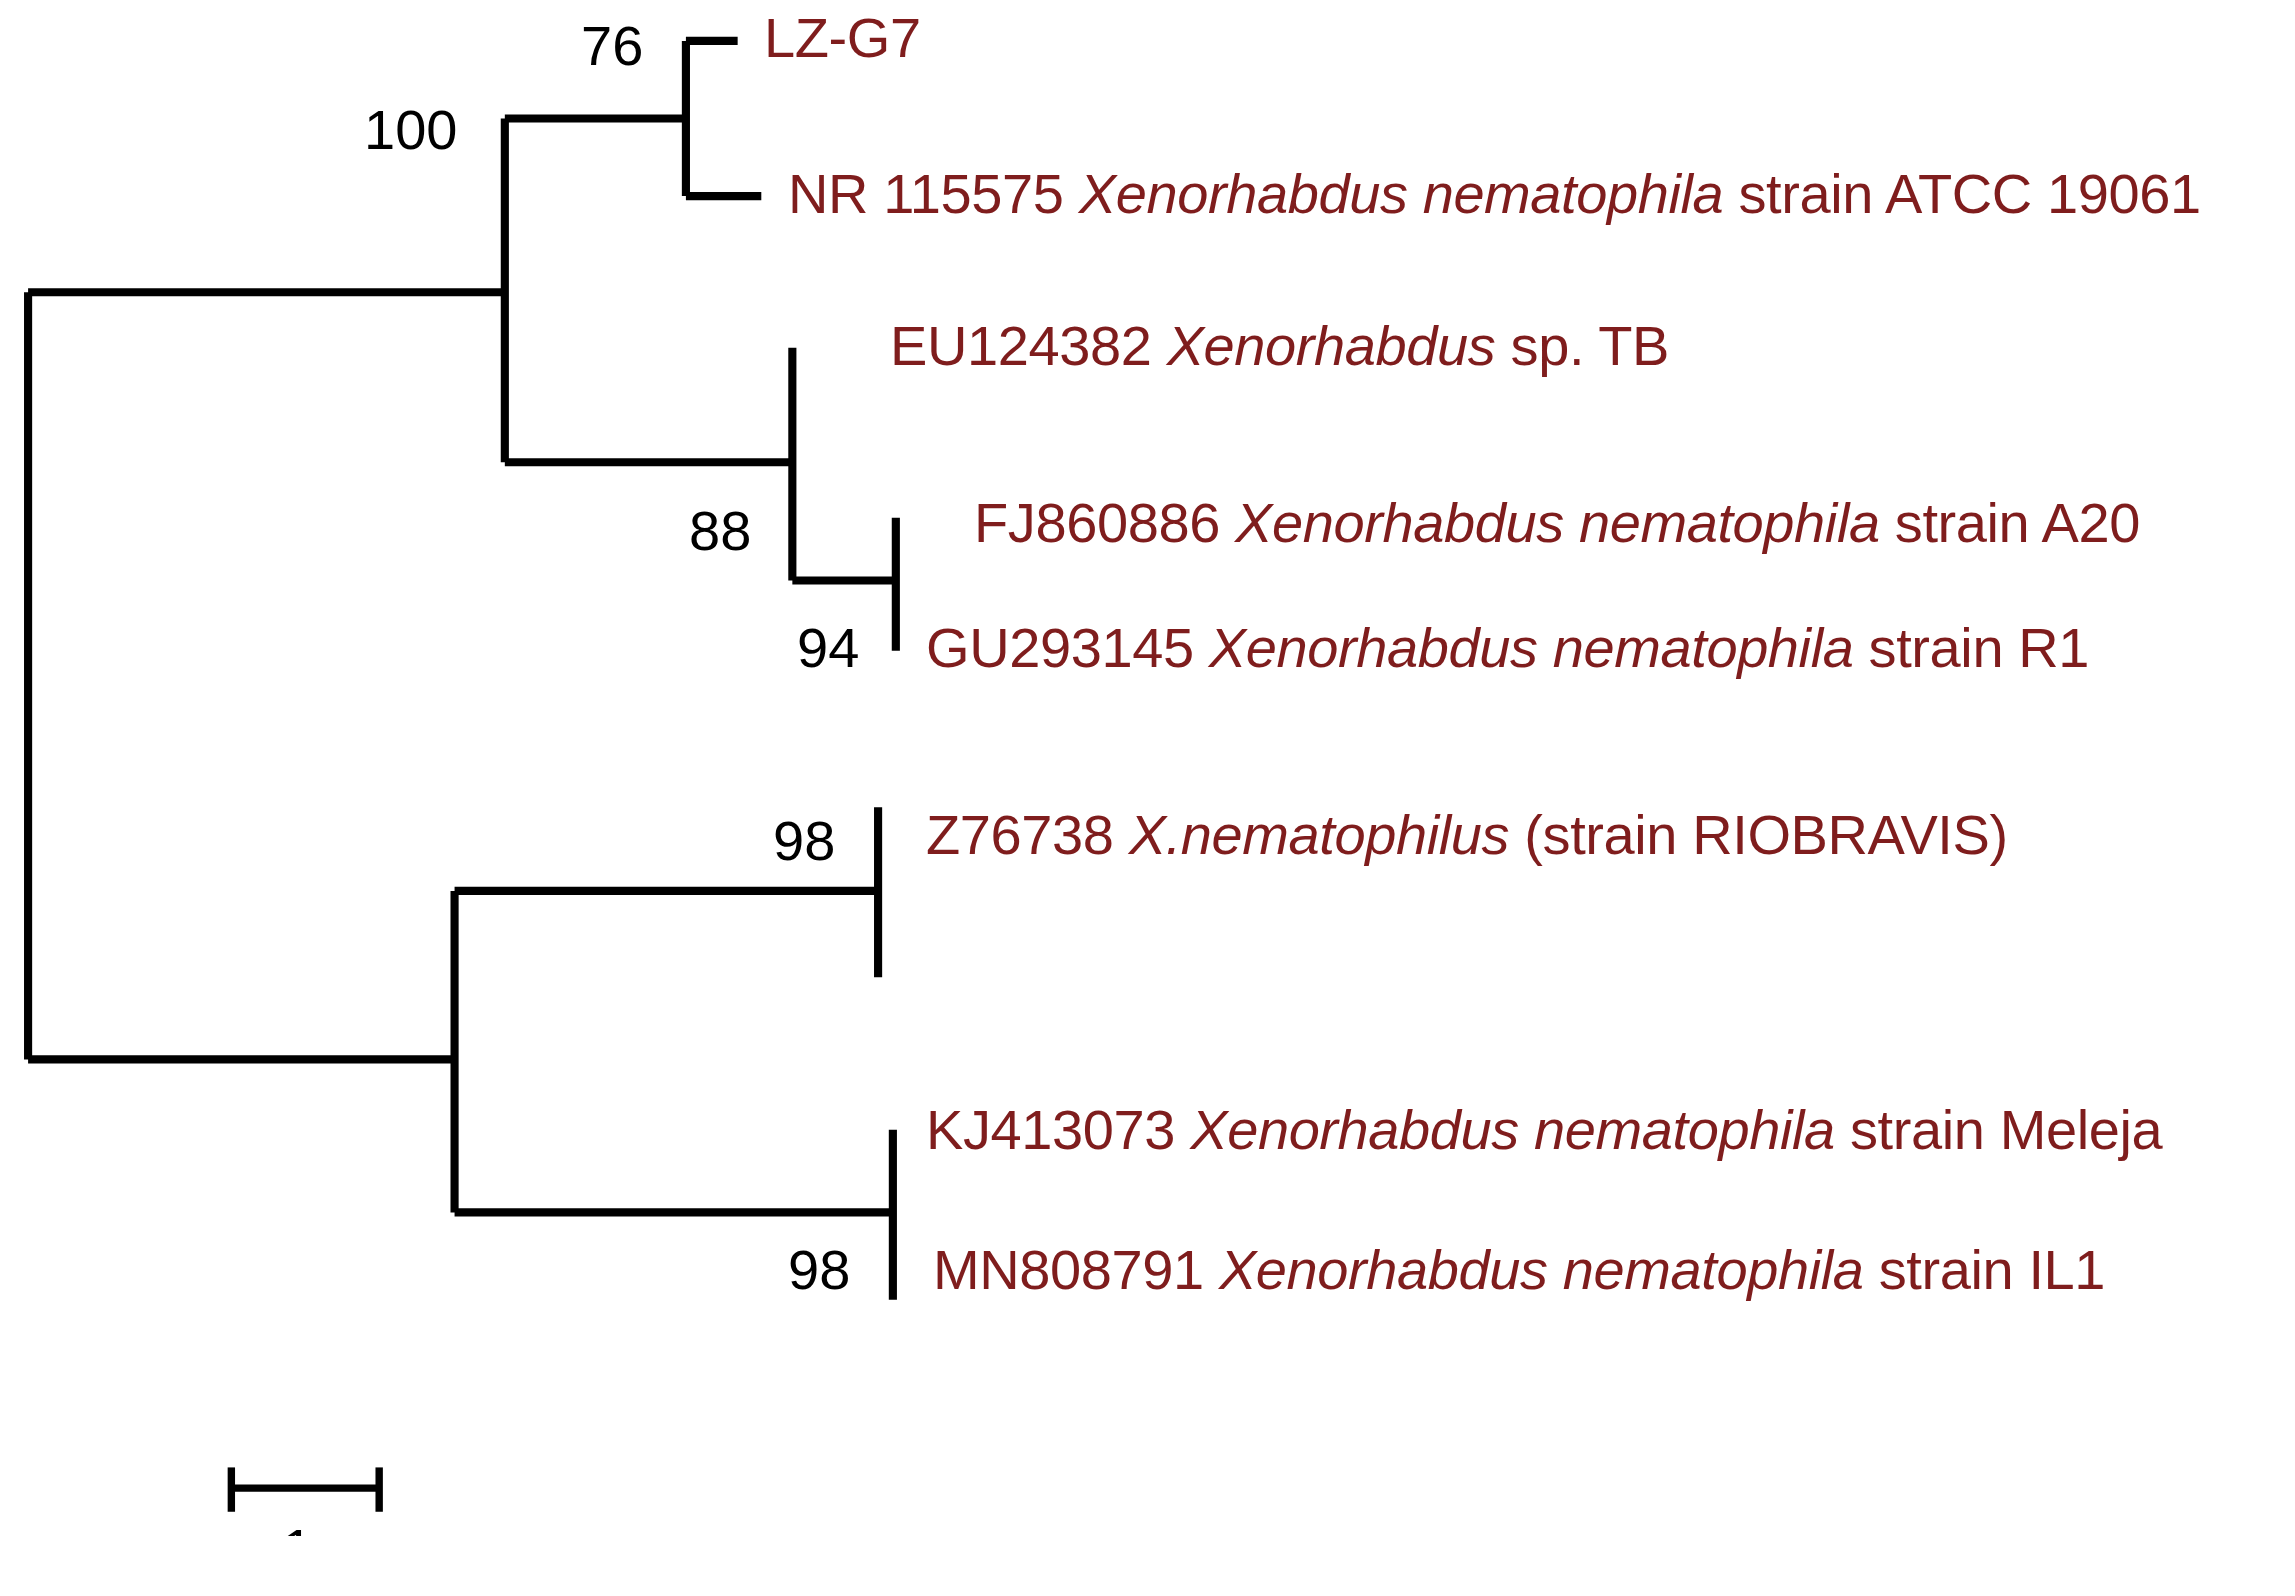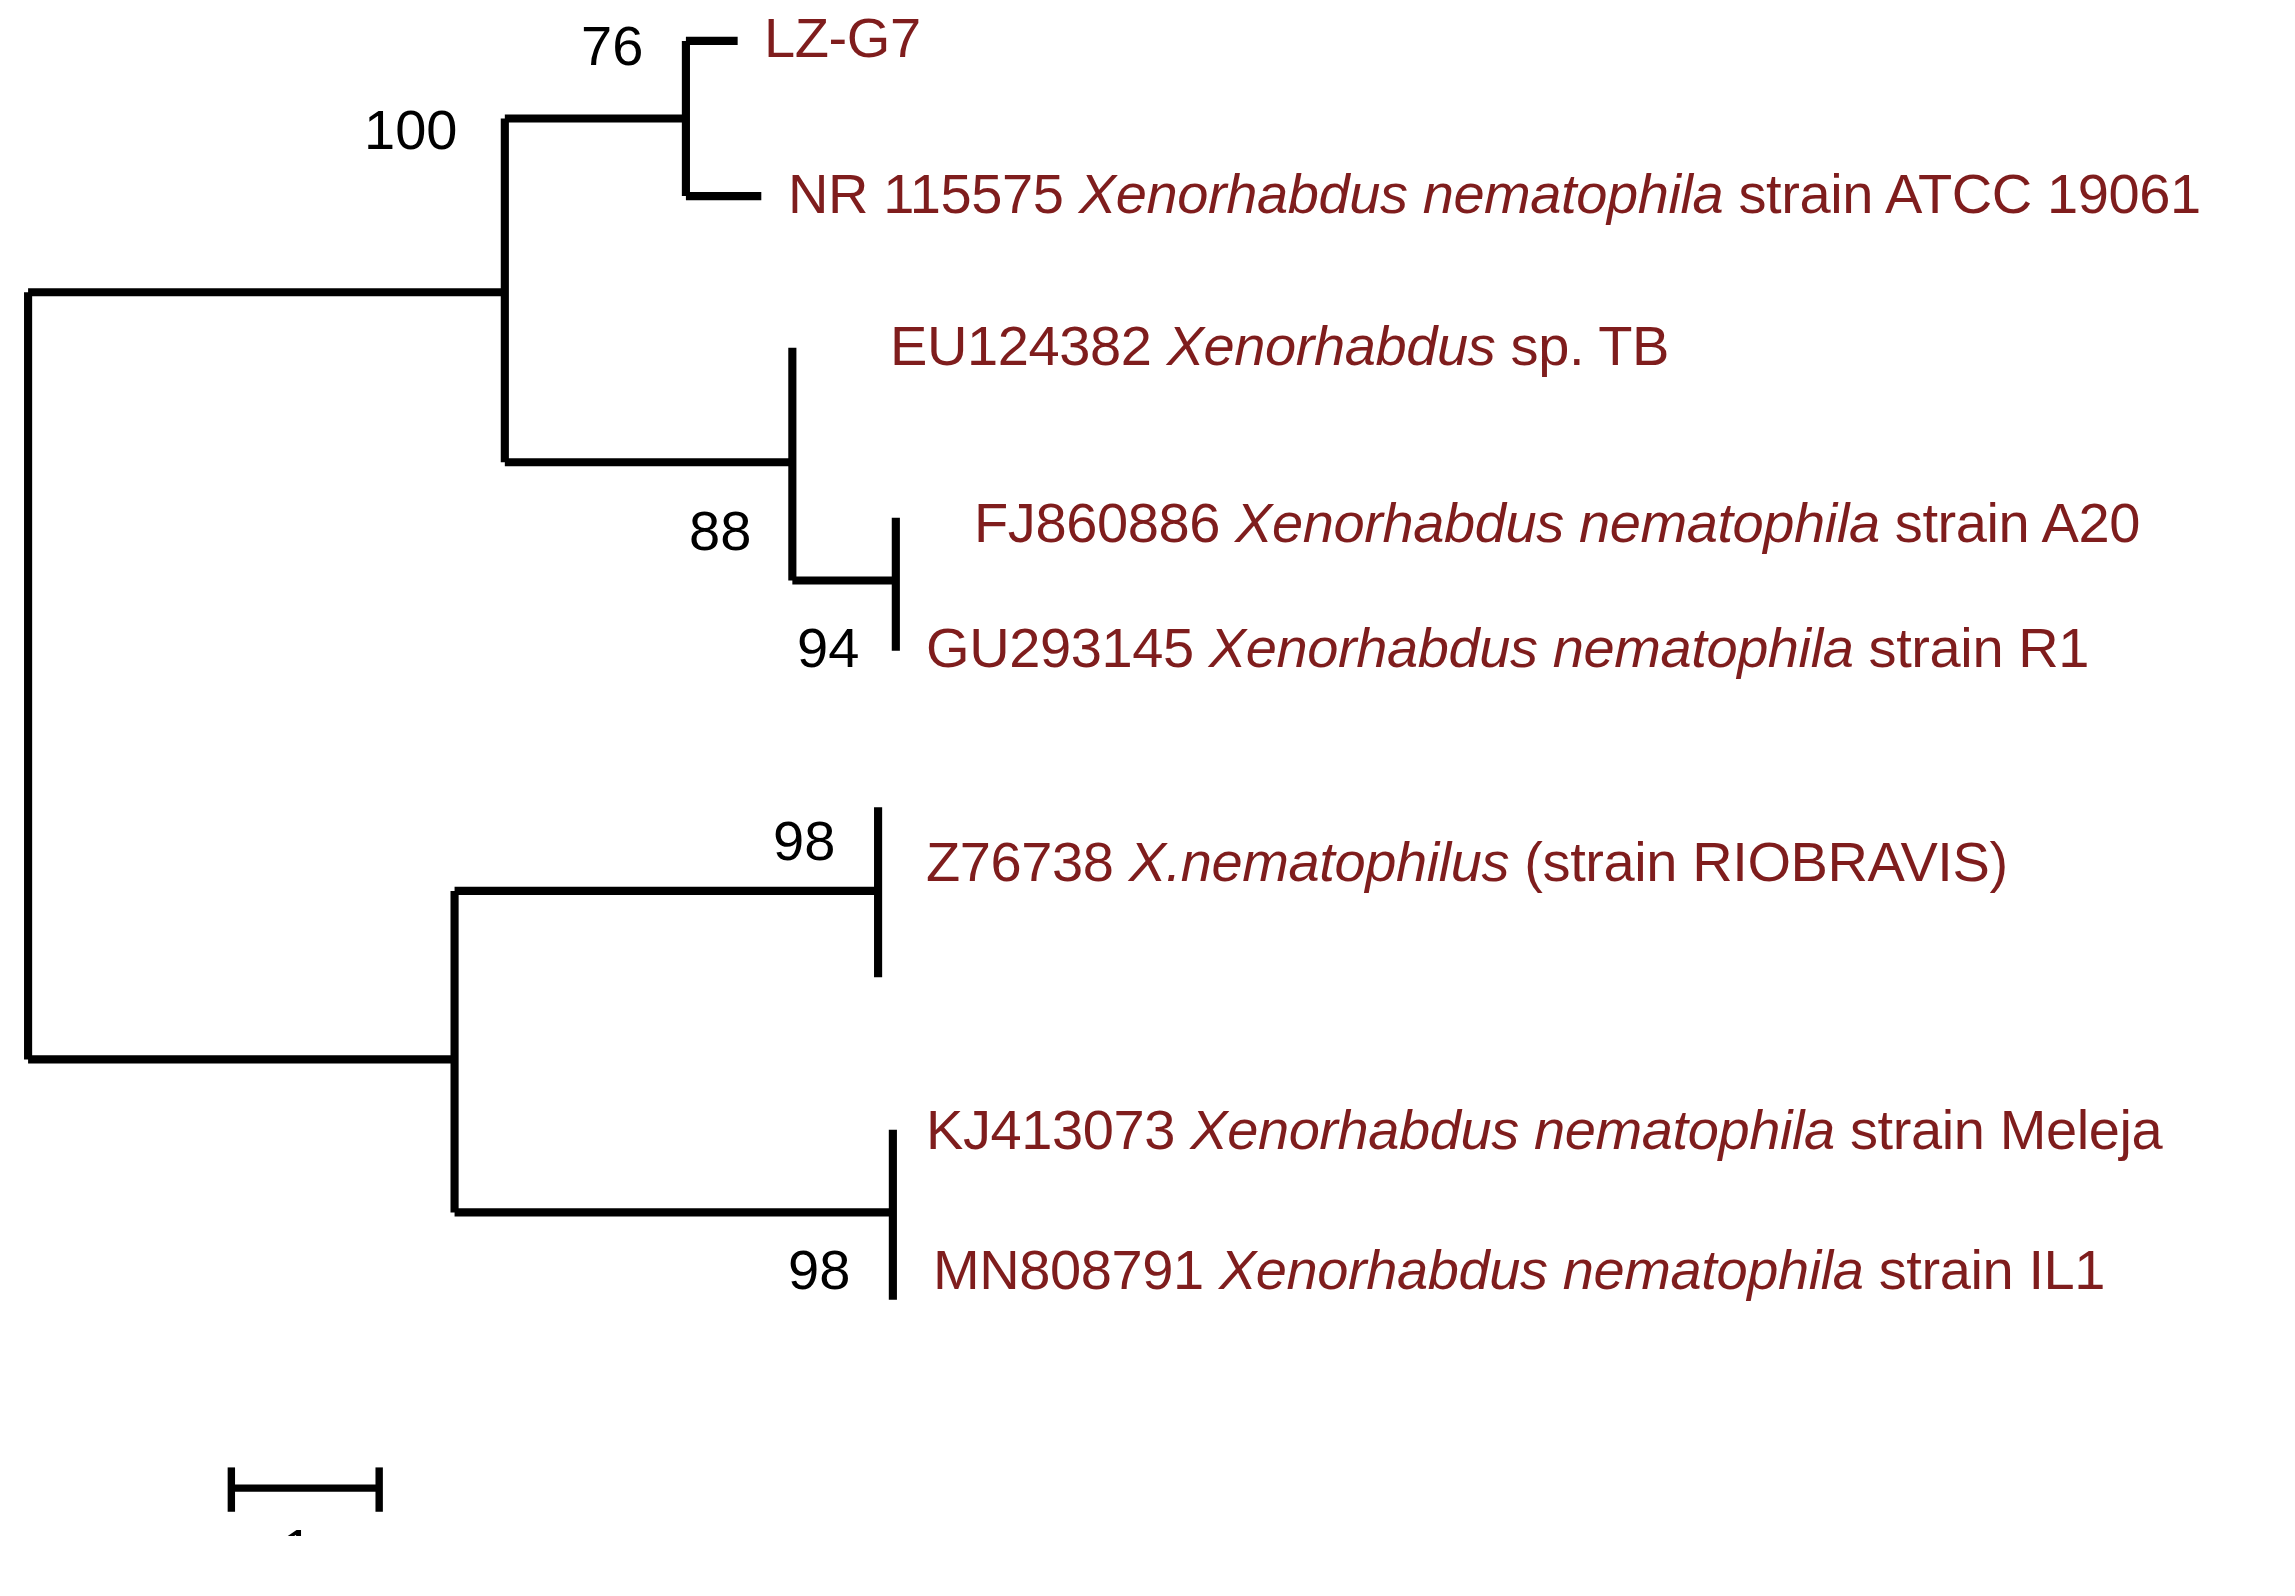--- a/index.html
+++ b/index.html
@@ -135,21 +135,21 @@
   </div>
 
   <div class="taxon-label" style="left:926px; top:495px;margin-left:48px;">
     <span>FJ860886 </span><span class="sci">Xenorhabdus nematophila</span><span> strain A20</span>
   </div>
 
   <div class="taxon-label" style="left:926px; top:620px;">
     <span>GU293145 </span><span class="sci">Xenorhabdus nematophila</span><span> strain R1</span>
   </div>
 
-  <div class="taxon-label" style="left:926px; top:807px;margin-top:27px;">
+  <div class="taxon-label" style="left:926px; top:807px;">
     <span>Z76738 </span><span class="sci">X.nematophilus</span><span> (strain RIOBRAVIS)</span>
   </div>
 
 
   <div class="taxon-label" style="left:926px; top:1102px;">
     <span>KJ413073 </span><span class="sci">Xenorhabdus nematophila</span><span> strain Meleja</span>
   </div>
 
   <div class="taxon-label" style="left:933px; top:1242px;">
     <span>MN808791 </span><span class="sci">Xenorhabdus nematophila</span><span> strain IL1</span>

